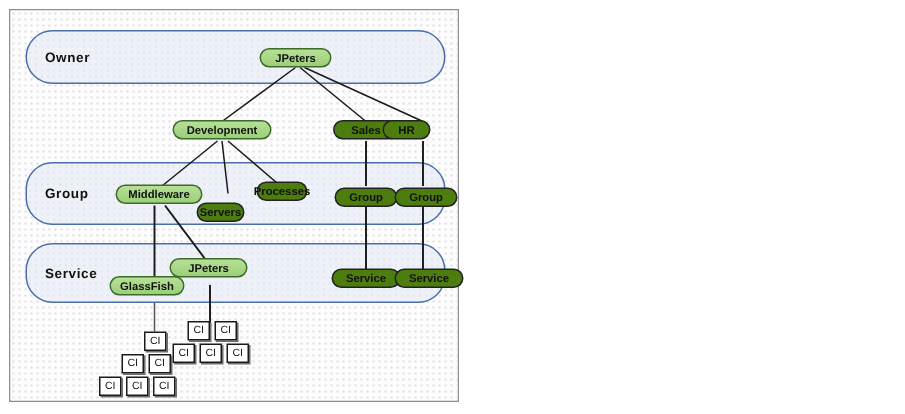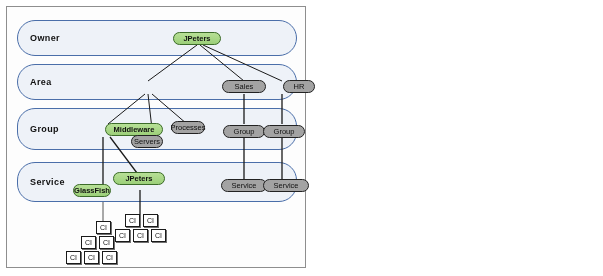--- a/index.html
+++ b/index.html
@@ -53,22 +53,23 @@
     background:#ffffff;
     height:13px;
   }
   .node.green{
     background:#a9d98a;
     background-image:linear-gradient(#b7e096,#9ccf79);
     border-color:#3c6b2a;
     font-weight:bold;
   }
   .node.white{
-    background:#a3a3a3;
+    background:#4d7c0f;
     border-color:#222222;
+    font-weight:bold;
   }
 
   
   .ci{
     position:absolute;
     width:15px;height:13px;
     box-sizing:border-box;
     border:1.4px solid #1a1a1a;
     background:#ffffff;
     display:flex;align-items:center;justify-content:center;
@@ -81,23 +82,20 @@
 
 <div id="stage">
 
   <div id="figure">
     <div id="canvas"></div>
 
     <div class="lane" style="left:10px;top:13px;width:280px;height:36px;">
       <span class="lane-label">Owner</span>
     </div>
 
-    <div class="lane" style="left:10px;top:57px;width:280px;height:36px;">
-      <span class="lane-label">Area</span>
-    </div>
 
     <div class="lane" style="left:10px;top:101px;width:280px;height:42px;">
       <span class="lane-label">Group</span>
     </div>
 
     <div class="lane" style="left:10px;top:155px;width:280px;height:40px;">
       <span class="lane-label">Service</span>
     </div>
 
     <svg id="wire" viewBox="0 0 300 262" preserveAspectRatio="none">
@@ -121,30 +119,31 @@
         <line x1="237" y1="87" x2="237" y2="117" stroke-width="1.3"></line>
         <line x1="275" y1="87" x2="275" y2="117" stroke-width="1.3"></line>
 
         <line x1="237" y1="130" x2="237" y2="178" stroke-width="1.3"></line>
         <line x1="275" y1="130" x2="275" y2="178" stroke-width="1.3"></line>
       </g>
     </svg>
 
     <div class="node green" style="left:166px;top:25px;width:48px;text-align:right;">JPeters</div>
 
+    <div class="node green" style="left:108px;top:73px;width:66px;">Development</div>
     <div class="node white" style="left:215px;top:73px;width:44px;">Sales</div>
-    <div class="node white" style="left:276px;top:73px;width:32px;">HR</div>
+    <div class="node white" style="left:248px;top:73px;width:32px;">HR</div>
 
-    <div class="node green" style="left:70px;top:116px;width:58px;margin-left:28px;">Middleware</div>
+    <div class="node green" style="left:70px;top:116px;width:58px;">Middleware</div>
     <div class="node white" style="left:124px;top:128px;width:32px;">Servers</div>
     <div class="node white" style="left:164px;top:114px;width:34px;">Processes</div>
     <div class="node white" style="left:216px;top:118px;width:42px;">Group</div>
     <div class="node white" style="left:256px;top:118px;width:42px;">Group</div>
 
-    <div class="node green" style="left:66px;top:177px;width:38px;">GlassFish</div>
+    <div class="node green" style="left:66px;top:177px;width:50px;">GlassFish</div>
     <div class="node green" style="left:106px;top:165px;width:52px;">JPeters</div>
     <div class="node white" style="left:214px;top:172px;width:46px;">Service</div>
     <div class="node white" style="left:256px;top:172px;width:46px;">Service</div>
 
     <div class="ci" style="left:89px;top:214px;">CI</div>
     <div class="ci" style="left:74px;top:229px;">CI</div>
     <div class="ci" style="left:92px;top:229px;">CI</div>
     <div class="ci" style="left:59px;top:244px;">CI</div>
     <div class="ci" style="left:77px;top:244px;">CI</div>
     <div class="ci" style="left:95px;top:244px;">CI</div>

